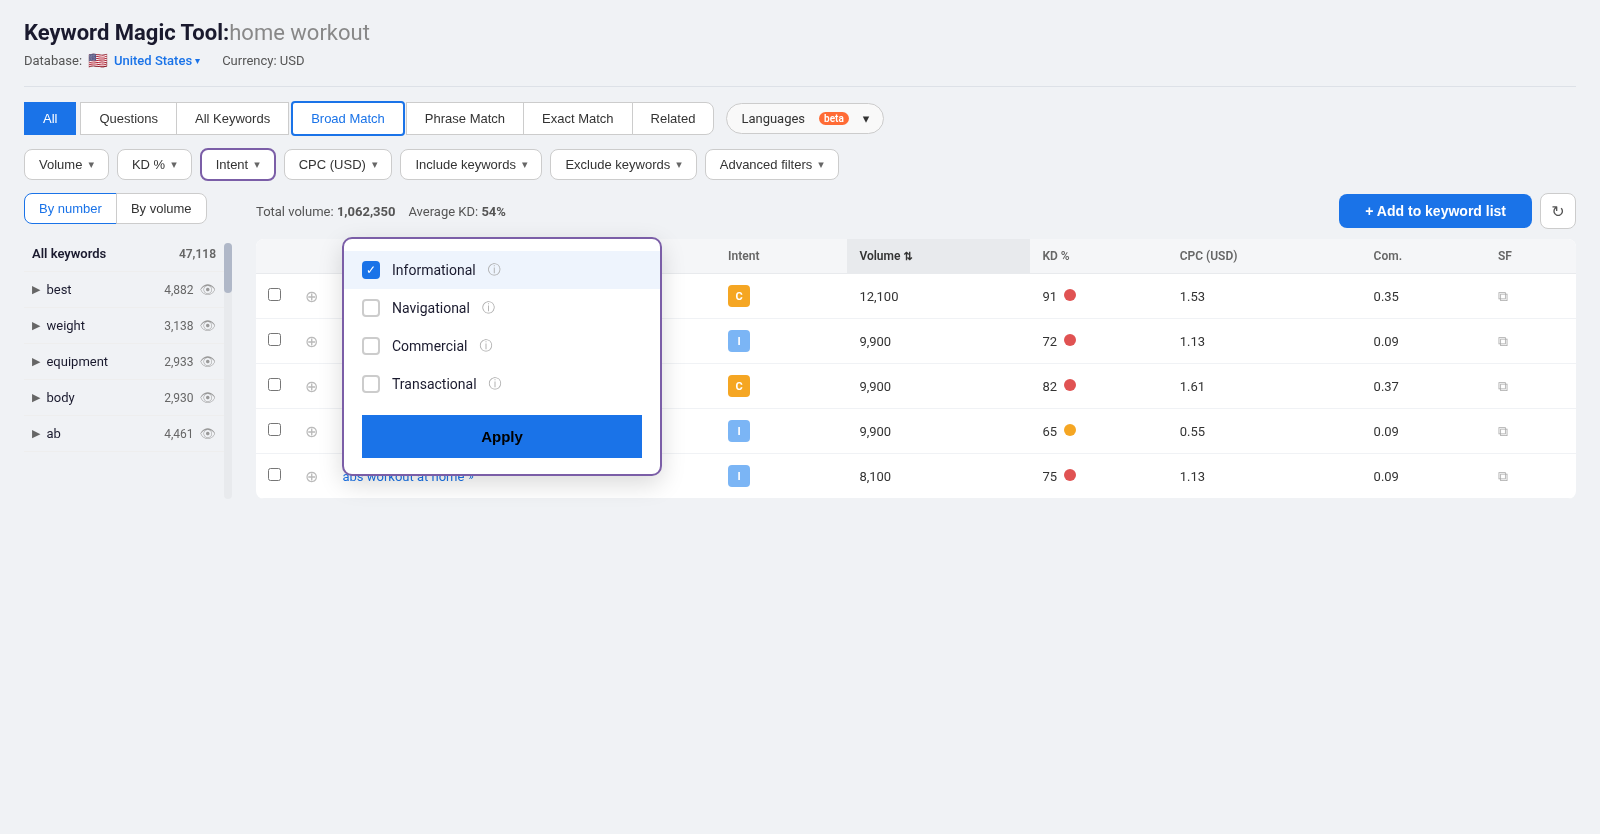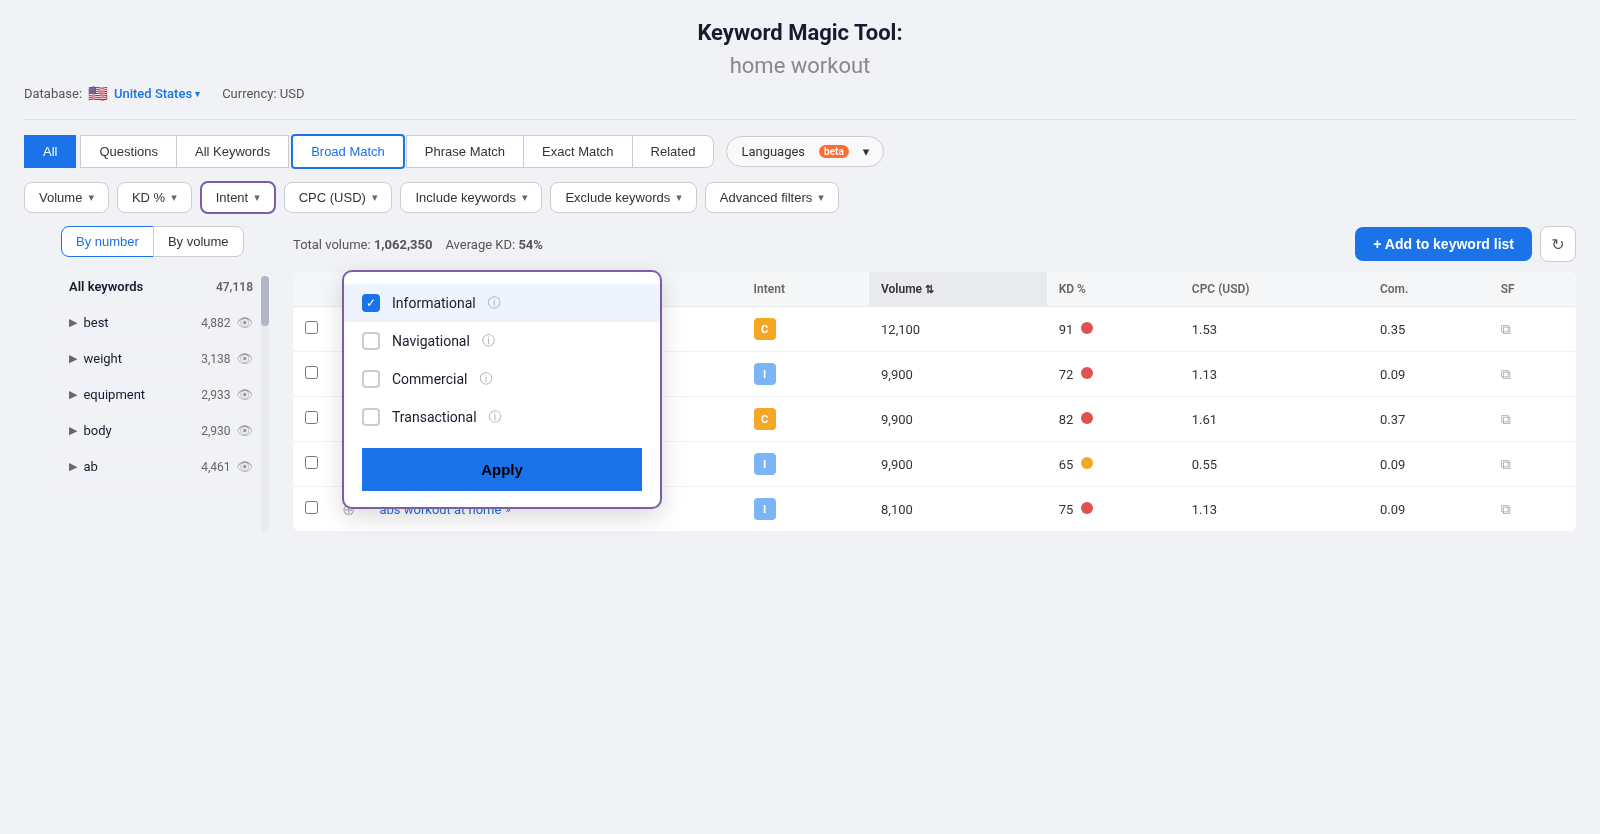--- a/index.html
+++ b/index.html
@@ -16,23 +16,21 @@
     }
     .header {
       margin-bottom: 16px;
     }
     .page-title {
       font-size: 22px;
       font-weight: 700;
       color: #1a1a2e;
       display: flex;
       align-items: center;
-      gap: 8px;
       margin-bottom: 6px;
-      flex-direction: column;
     }
     .page-title-keyword {
       color: #888;
       font-weight: 400;
     }
     .db-row {
       display: flex;
       align-items: center;
       gap: 6px;
       font-size: 13px;
@@ -142,21 +140,20 @@
     .content-area {
       display: flex;
       gap: 0;
       position: relative;
     }
     
     .sidebar {
       width: 200px;
       min-width: 160px;
       flex-shrink: 0;
-      margin-left: 37px;
     }
     .sidebar-toggle-row {
       display: flex;
       gap: 0;
       margin-bottom: 12px;
     }
     .toggle-btn {
       padding: 7px 14px;
       border: 1px solid #ccc;
       background: #fff;
@@ -202,21 +199,21 @@
       margin-bottom: 10px;
     }
     .add-btn {
       display: flex;
       align-items: center;
       gap: 6px;
       background: #1a73e8;
       color: #fff;
       border: none;
       border-radius: 8px;
-      padding: 9px 18px;
+      padding: 9px 26px;
       font-size: 14px;
       font-weight: 600;
       cursor: pointer;
     }
     .refresh-btn {
       width: 36px;
       height: 36px;
       border: 1px solid #ccc;
       background: #fff;
       border-radius: 8px;

